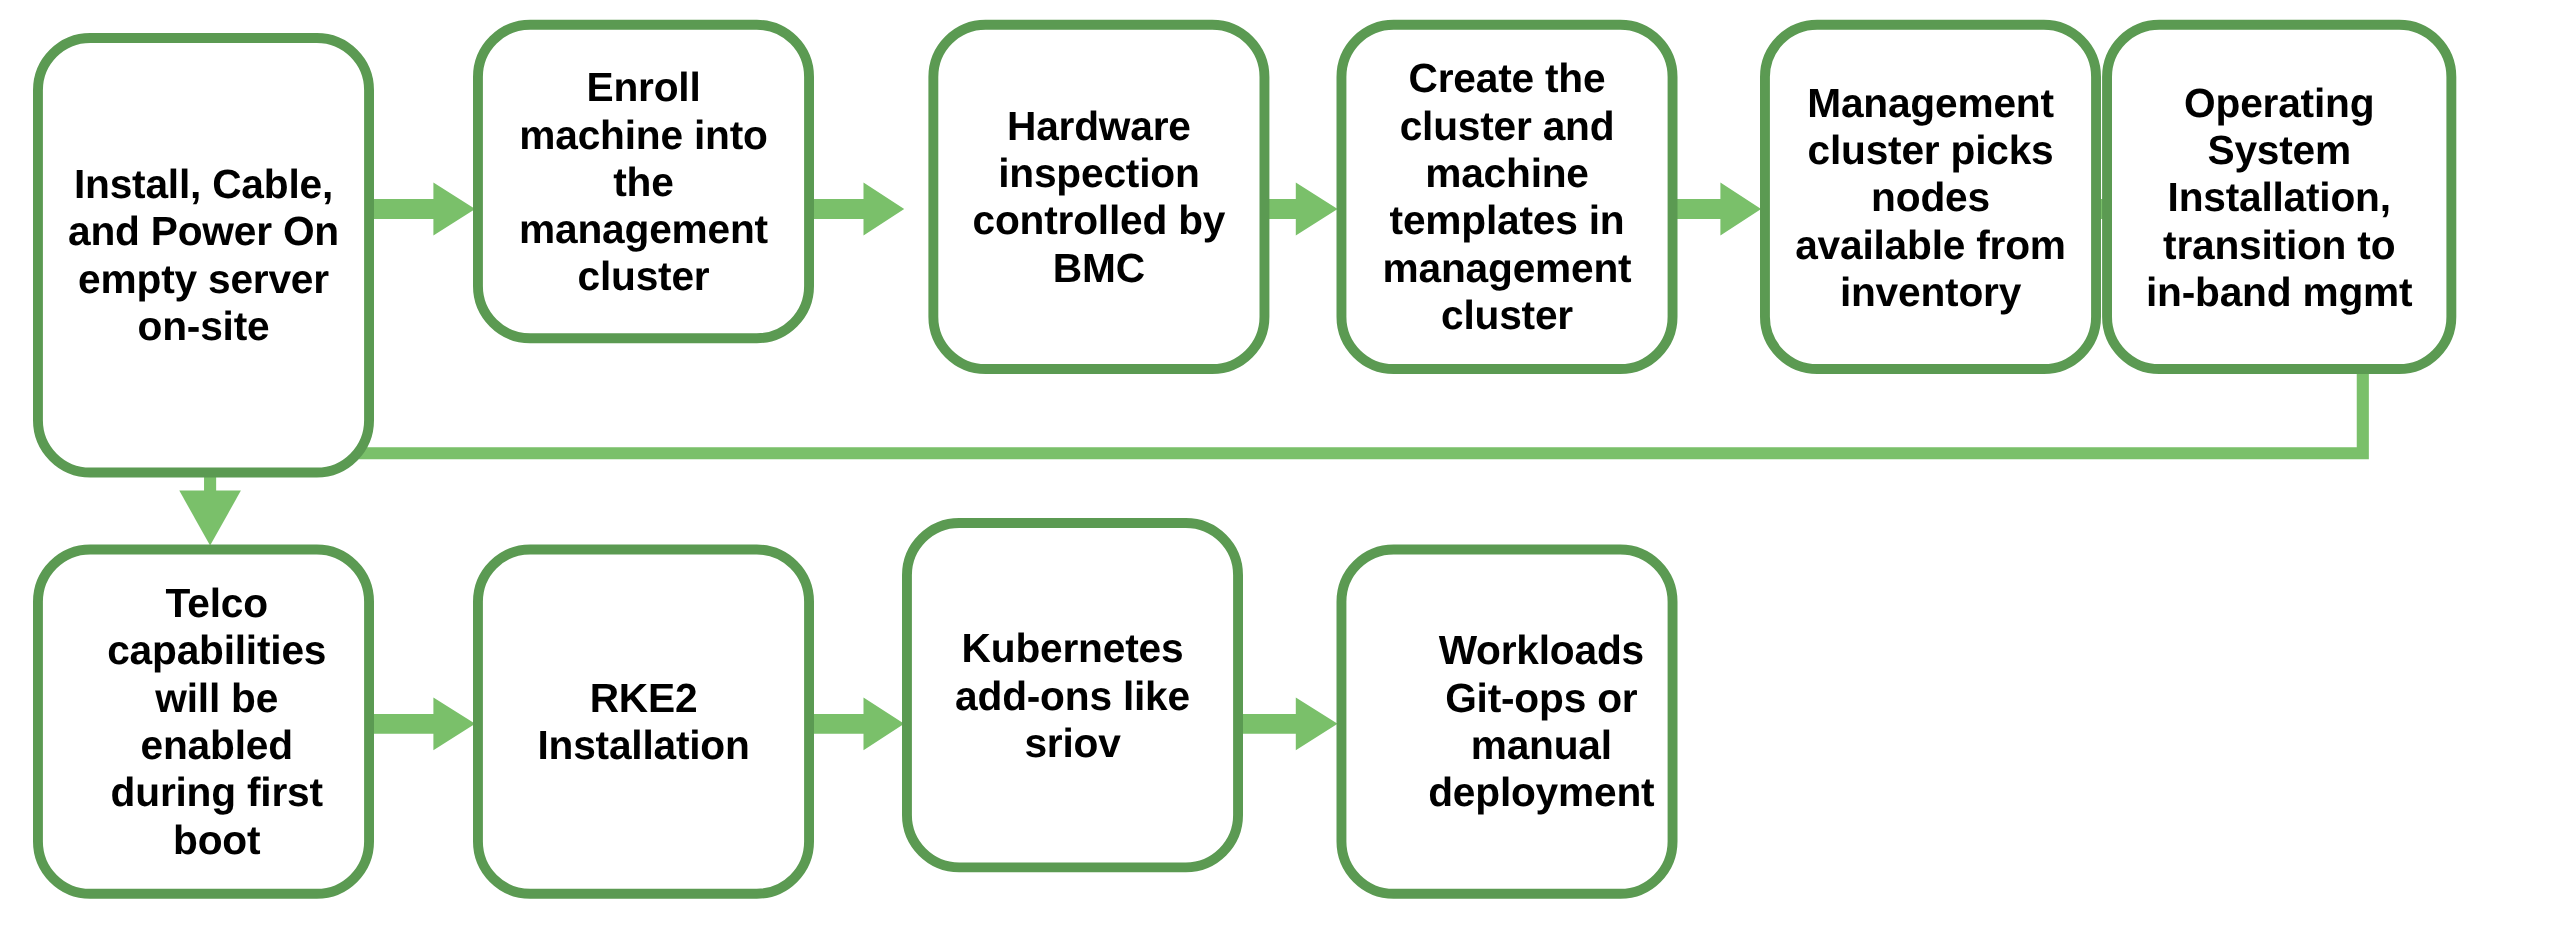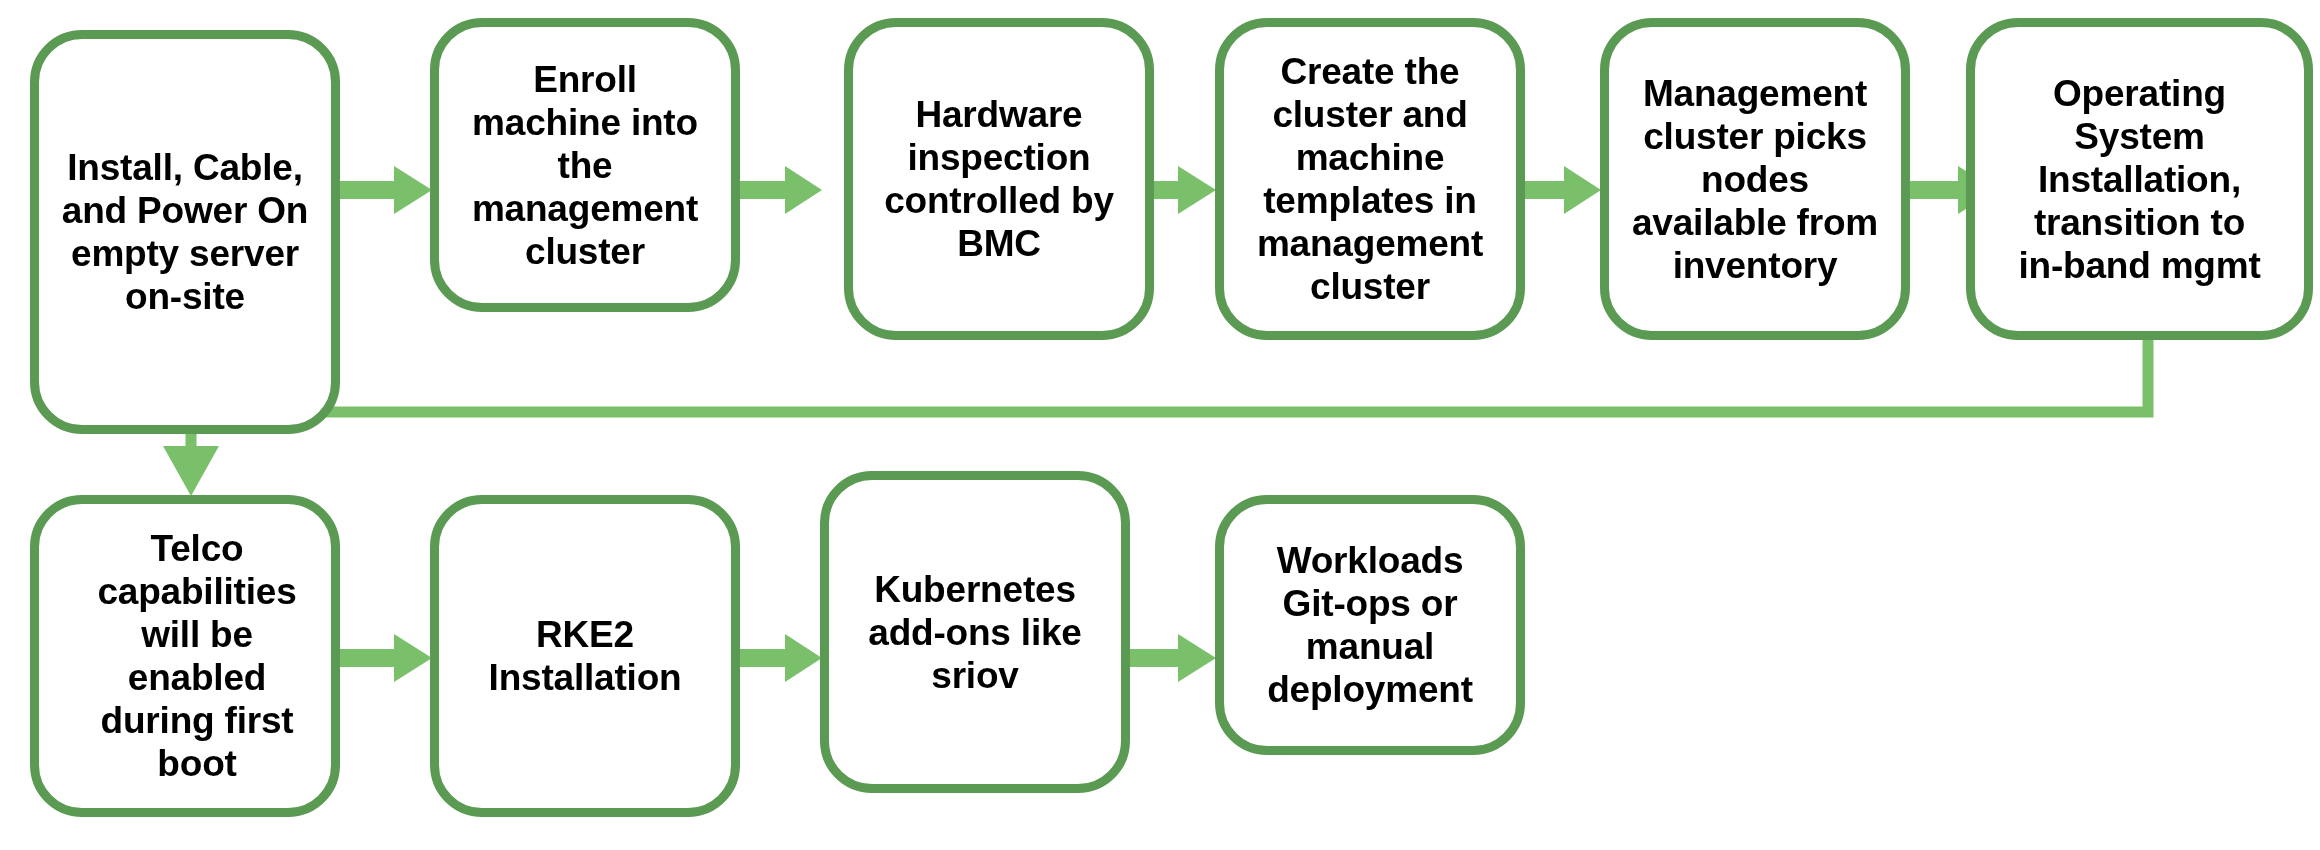--- a/index.html
+++ b/index.html
@@ -86,21 +86,21 @@
   </div>
 
   <div class="node" style="left:1600px; top:18px; width:310px; height:322px;">
     <div class="node-label">Management
 cluster picks
 nodes
 available from
 inventory</div>
   </div>
 
-  <div class="node" style="left:1966px; top:18px; width:347px; height:322px;">
+  <div class="node" style="left:1911px; top:18px; width:322px; height:322px;">
     <div class="node-label">Operating
 System
 Installation,
 transition to
 in-band mgmt</div>
   </div>
 
   <div class="node" style="left:30px; top:495px; width:310px; height:322px;padding-left:24px;">
     <div class="node-label">Telco
 capabilities
@@ -113,21 +113,21 @@
     <div class="node-label">RKE2
 Installation</div>
   </div>
 
   <div class="node" style="left:820px; top:471px; width:310px; height:322px;">
     <div class="node-label">Kubernetes
 add-ons like
 sriov</div>
   </div>
 
-  <div class="node" style="left:1215px; top:495px; width:310px; height:260px;">
+  <div class="node" style="left:1215px; top:495px; width:310px; height:322px;justify-content:flex-end;">
     <div class="node-label">Workloads
 Git-ops or
 manual
 deployment</div>
   </div>
 
   <div class="arrow-h" style="left:338px; top:162px; width:96px; height:56px;">
     <svg width="96" height="56" viewBox="0 0 96 56" aria-hidden="true">
       <path d="M0 19 L56 19 L56 4 L94 28 L56 52 L56 37 L0 37 Z" fill="#7ac06a"></path>
     </svg>

